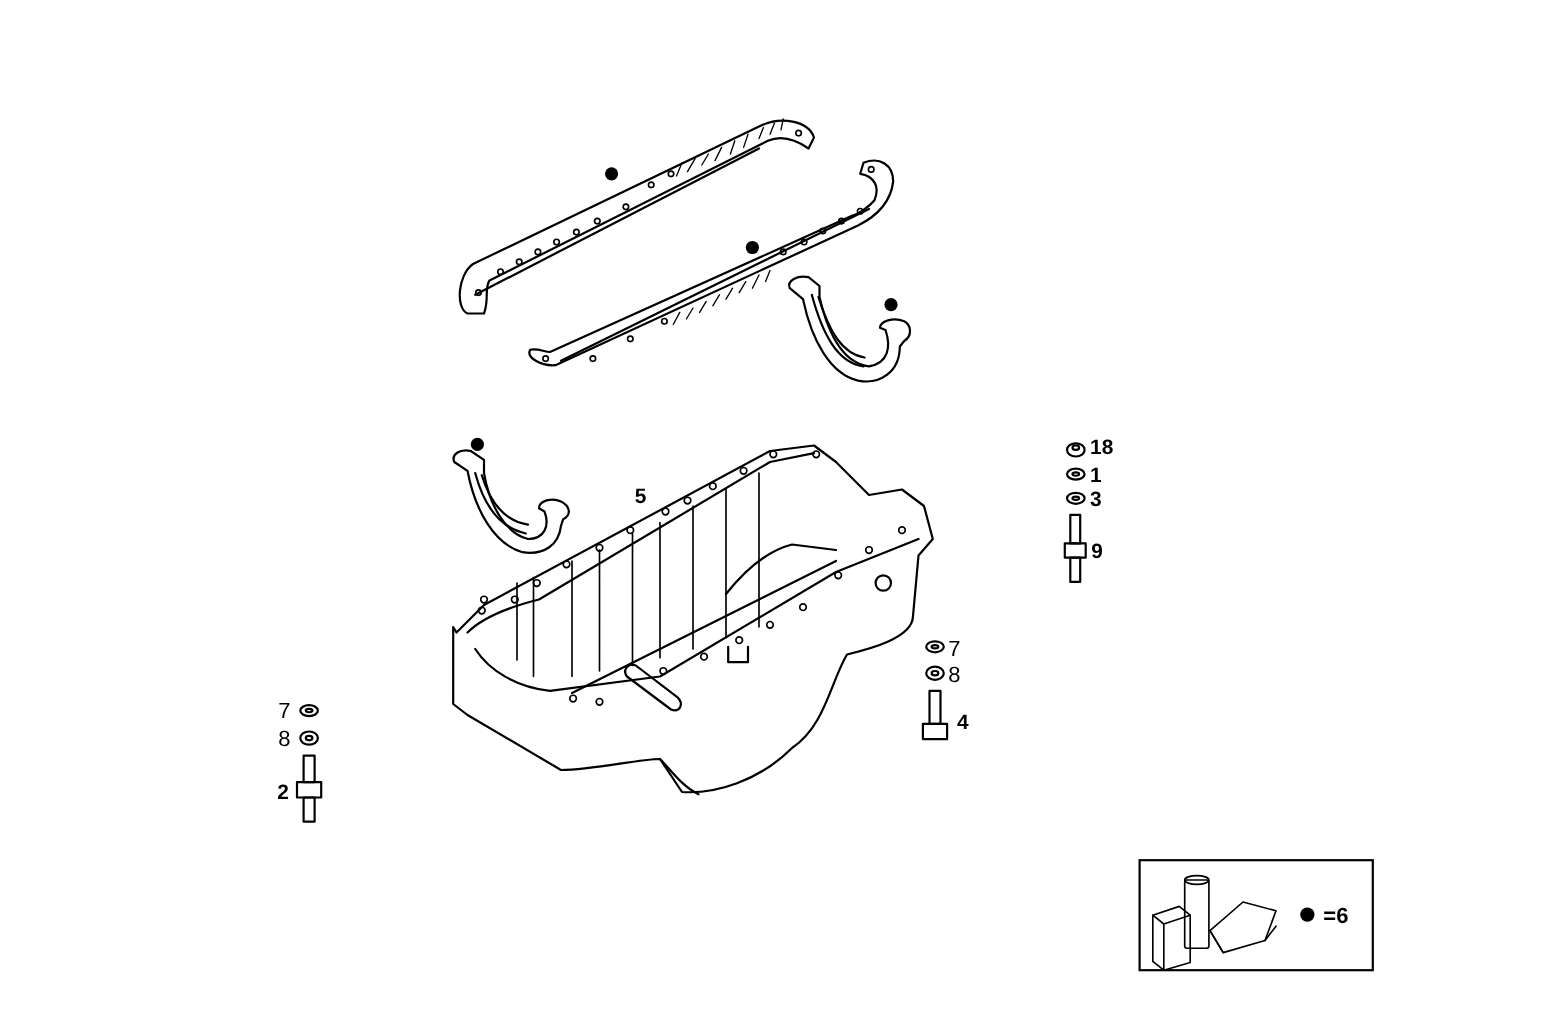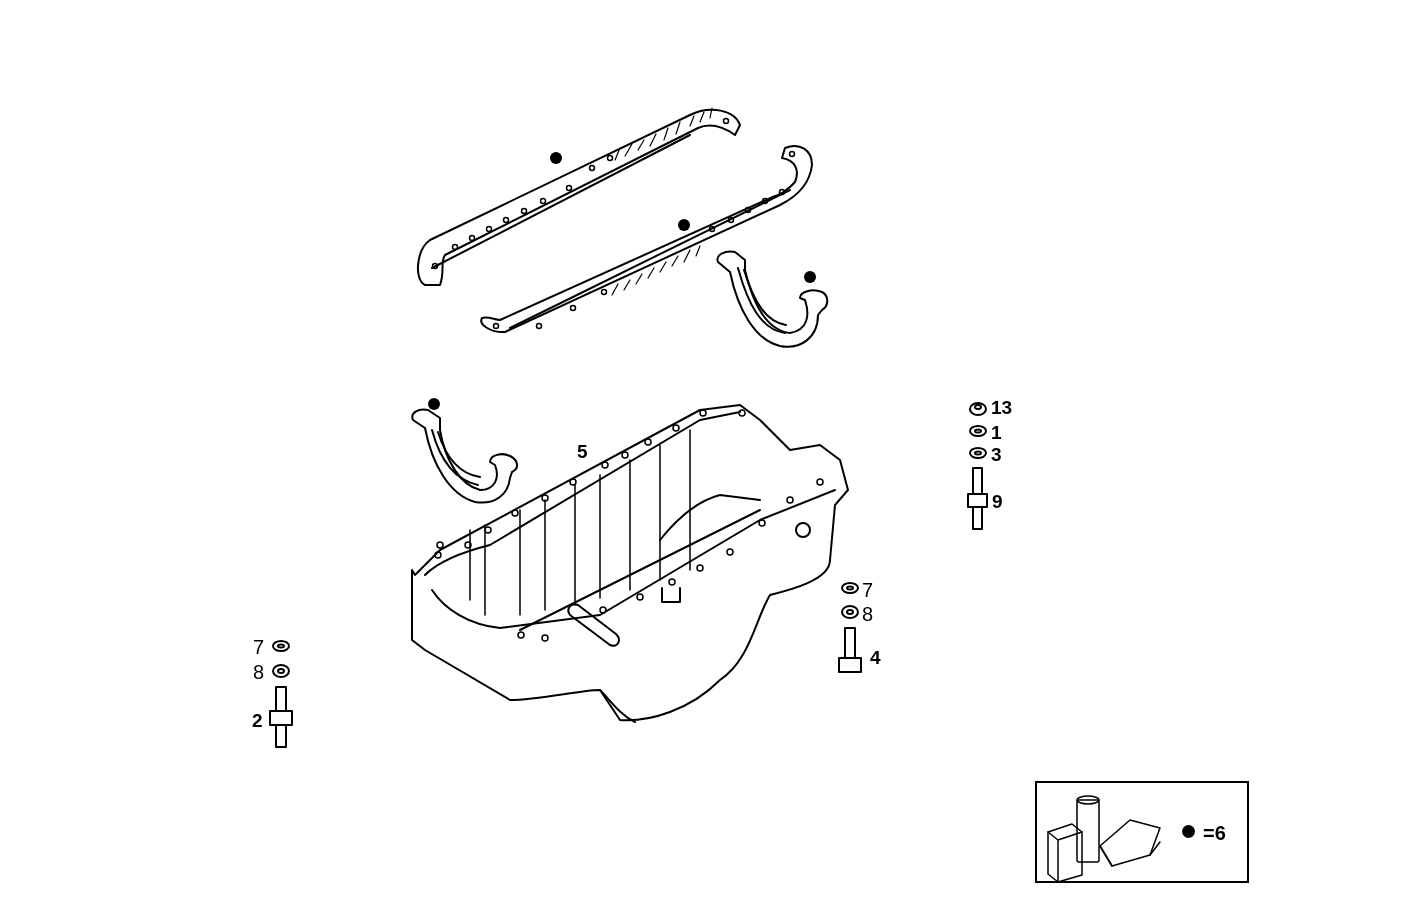--- a/index.html
+++ b/index.html
@@ -154,21 +154,21 @@
   </g>
 </svg>
 
 <span class="dot" style="left:550px;top:152px;"></span>
 <span class="dot" style="left:678px;top:219px;"></span>
 <span class="dot" style="left:804px;top:271px;"></span>
 <span class="dot" style="left:428px;top:398px;"></span>
 
 <span class="lbl" style="left:577px;top:442px;">5</span>
 
-<span class="lbl" style="left:991px;top:398px;">13</span>
+<span class="lbl" style="left:991px;top:398px;">18</span>
 <span class="lbl" style="left:991px;top:423px;">1</span>
 <span class="lbl" style="left:991px;top:445px;">3</span>
 <span class="lbl" style="left:992px;top:492px;">9</span>
 
 <span class="lbl thin" style="left:862px;top:580px;">7</span>
 <span class="lbl thin" style="left:862px;top:604px;">8</span>
 <span class="lbl" style="left:870px;top:648px;">4</span>
 
 <span class="lbl thin" style="left:253px;top:637px;">7</span>
 <span class="lbl thin" style="left:253px;top:662px;">8</span>

